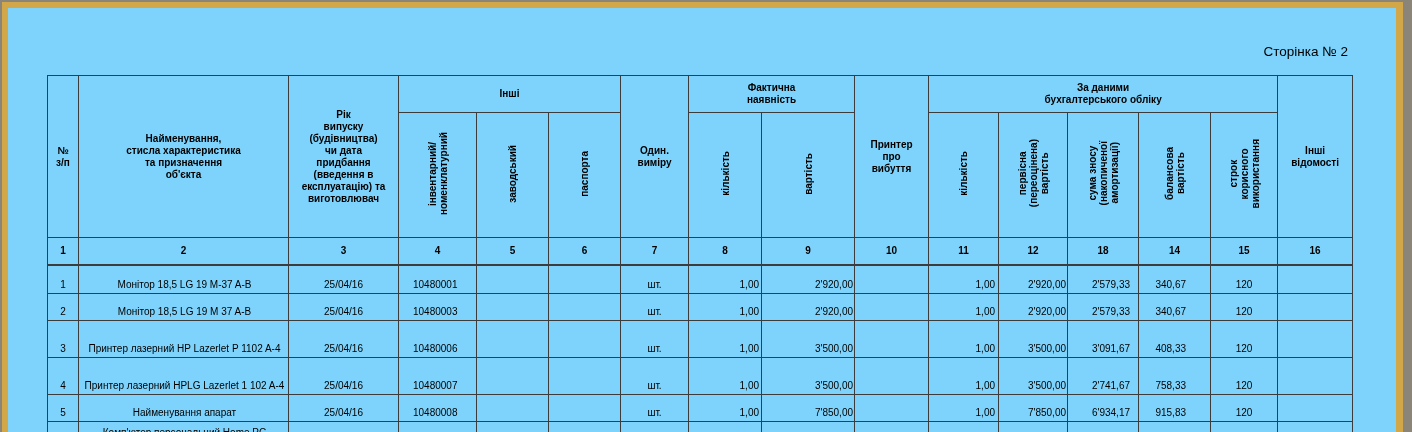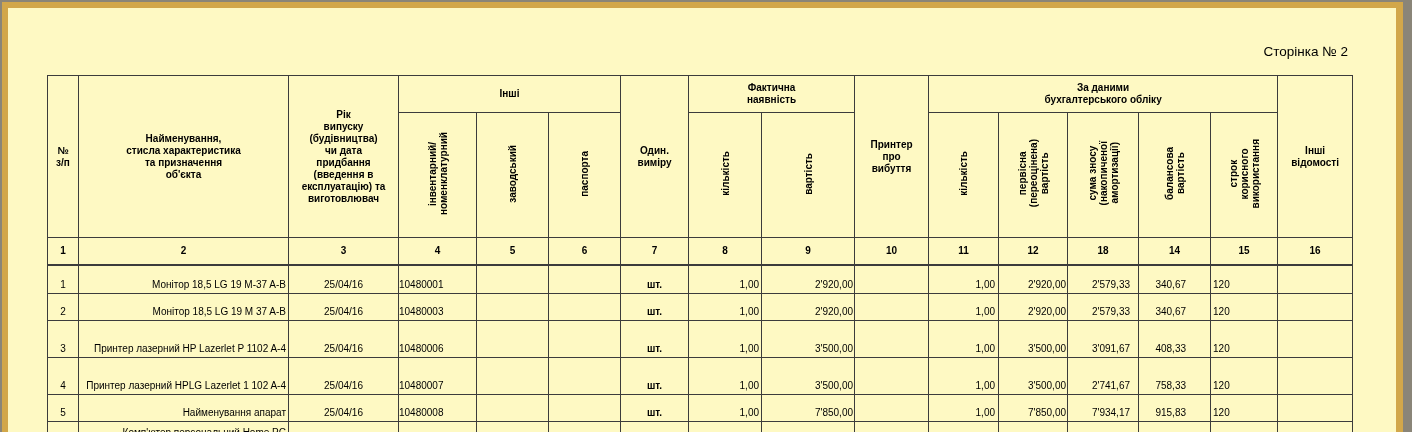--- a/index.html
+++ b/index.html
@@ -12,21 +12,21 @@
     position:relative; width:1412px; height:432px;
     background:#8a8578; 
     overflow:hidden;
   }
   .frame-gold {
     position:absolute; top:2px; left:2px; right:9px; bottom:0;
     background:#d2a74a; 
   }
   .content {
     position:absolute; top:8px; left:8px; right:16px; bottom:0;
-    background:#fef9c3; overflow:hidden;
+    background:#7dd3fc; overflow:hidden;
   }
   .page-label {
     position:absolute; top:36px; right:48px;
     font-size:13.5px; color:#000;
   }
   table.inv {
     position:absolute; left:39px; top:67px;
     border-collapse:collapse; table-layout:fixed; width:1305px;
     font-size:10px; color:#000;
   }
@@ -51,31 +51,31 @@
   tbody td {
     vertical-align:bottom; line-height:11px;
     padding:0 2px 3px 2px;
   }
   tr.h24 td { height:24px; }
   tr.h23 td { height:23px; }
   tr.h33 td { height:33px; }
   tr.h27 td { height:27px; }
   
   tbody td:nth-child(1)  { text-align:center; }
-  tbody td:nth-child(2)  { text-align:right; padding-left:4px; }
+  tbody td:nth-child(2)  { text-align:center; padding-left:4px; }
   tbody td:nth-child(3)  { text-align:center;margin-top:48px; }
-  tbody td:nth-child(4)  { text-align:left; padding-left:0; }
-  tbody td:nth-child(7)  { text-align:center;font-weight:bold; }
+  tbody td:nth-child(4)  { text-align:left; padding-left:14px; }
+  tbody td:nth-child(7)  { text-align:center; }
   tbody td:nth-child(8)  { text-align:right; padding-right:2px; }
   tbody td:nth-child(9)  { text-align:right; padding-right:1px; }
   tbody td:nth-child(11) { text-align:right; padding-right:3px; }
   tbody td:nth-child(12) { text-align:right; padding-right:1px; }
   tbody td:nth-child(13) { text-align:right; padding-right:8px;margin-top:20px; }
   tbody td:nth-child(14) { text-align:right; padding-right:24px; }
-  tbody td:nth-child(15) { text-align:left; }
+  tbody td:nth-child(15) { text-align:center; }
 </style>
 </head>
 <body>
 
 <div class="screen">
   <div class="frame-gold"></div>
   <div class="content">
 
     <div class="page-label">Сторінка № 2</div>
 
@@ -245,21 +245,21 @@
           <td>25/04/16</td>
           <td>10480008</td>
           <td></td>
           <td></td>
           <td>шт.</td>
           <td>1,00</td>
           <td>7'850,00</td>
           <td></td>
           <td>1,00</td>
           <td>7'850,00</td>
-          <td>7'934,17</td>
+          <td>6'934,17</td>
           <td>915,83</td>
           <td>120</td>
           <td></td>
         </tr>
         <tr class="h27">
           <td>6</td>
           <td>Комп'ютер персональний Home PC (системний блок на базі) Celeron</td>
           <td>29/02/16</td>
           <td>10480009</td>
           <td></td>

